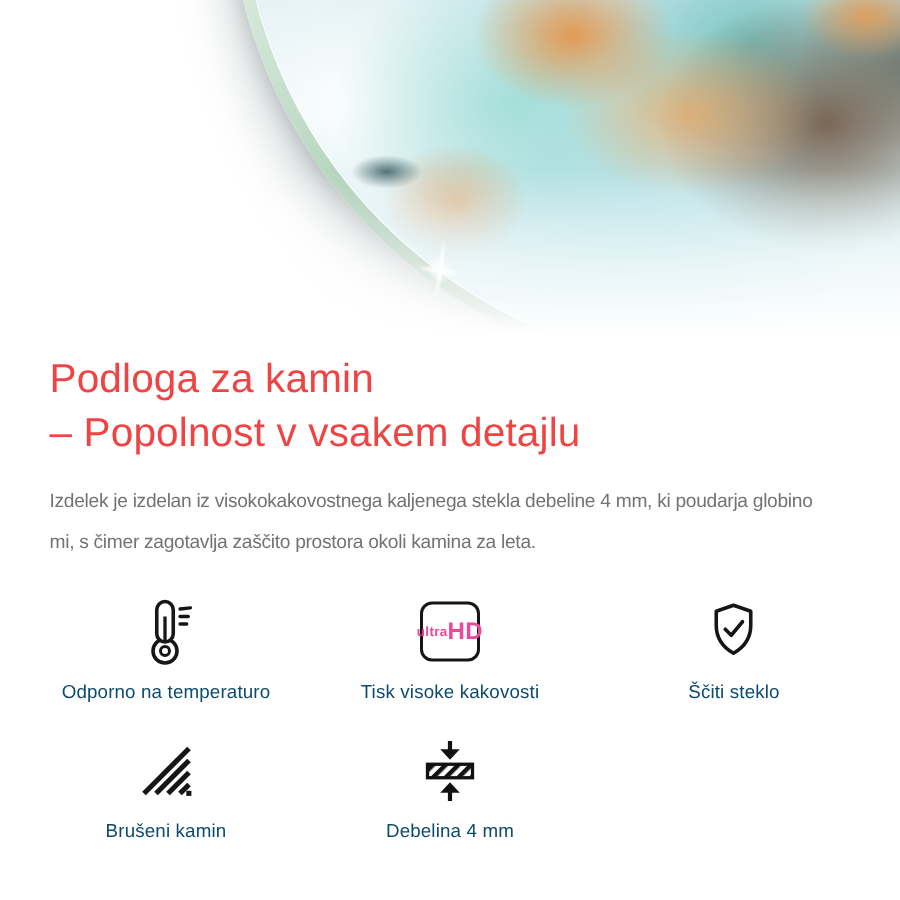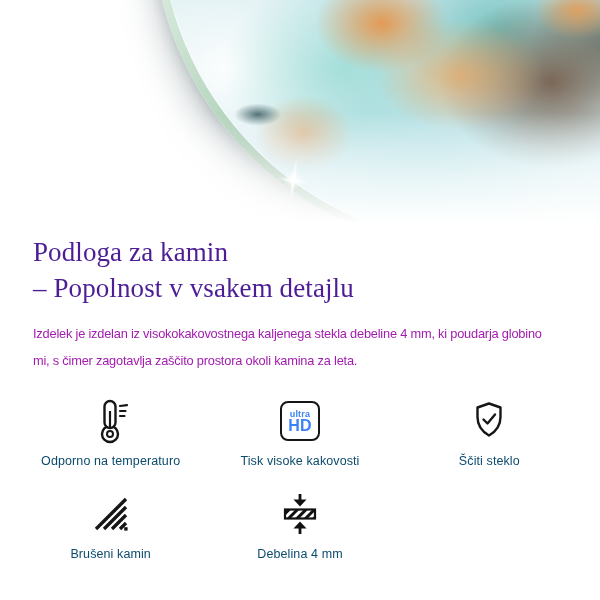--- a/index.html
+++ b/index.html
@@ -51,40 +51,40 @@
   }
   .sparkle-glow{
     position:absolute;left:-10px;top:-10px;width:20px;height:20px;border-radius:50%;
     background:radial-gradient(circle, rgba(255,255,255,.95), rgba(255,255,255,0) 70%);
   }
 
   
   .content{padding:0 33px;}
   h1{
     margin:2px 0 14px 0;
-    font-family:Liberation Serif, serif;font-weight:400;
-    font-size:27px;line-height:36px;color:#4c1d95;letter-spacing:.1px;
+    font-family:Liberation Sans, sans-serif;font-weight:400;
+    font-size:27px;line-height:36px;color:#ef4444;letter-spacing:.1px;
   }
   h1 span{display:block;}
-  .desc{margin:0;color:#a21caf;font-size:12.8px;line-height:27px;letter-spacing:-0.2px;}
+  .desc{margin:0;color:#737373;font-size:12.8px;line-height:27px;letter-spacing:-0.2px;}
   .desc span{display:block;white-space:nowrap;}
 
   
   .features{
     margin:23px -17px 0;
     display:grid;grid-template-columns:repeat(3,1fr);row-gap:22px;
   }
   .feature{display:flex;flex-direction:column;align-items:center;}
   .icon-box{height:48px;display:flex;align-items:center;justify-content:center;}
   .feature-label{margin-top:9px;font-size:12.5px;color:#0c4a6e;letter-spacing:.1px;}
   svg.ic{display:block;}
   .uhd{
     width:40px;height:40px;border:2.5px solid #151515;border-radius:8px;
-    display:flex;flex-direction:column;align-items:center;justify-content:center;
-    color:#3b82f6;box-sizing:border-box;
+    display:flex;flex-direction:row;align-items:center;justify-content:center;
+    color:#ec4899;box-sizing:border-box;
   }
   .uhd-top{font-size:9px;font-weight:700;line-height:9px;letter-spacing:.2px;}
   .uhd-bottom{font-size:16px;font-weight:800;line-height:13px;letter-spacing:.3px;}
 </style>
 </head>
 <body>
 
 <div class="hero">
   <div class="glass-disc">
     <div class="glass-art"></div>

